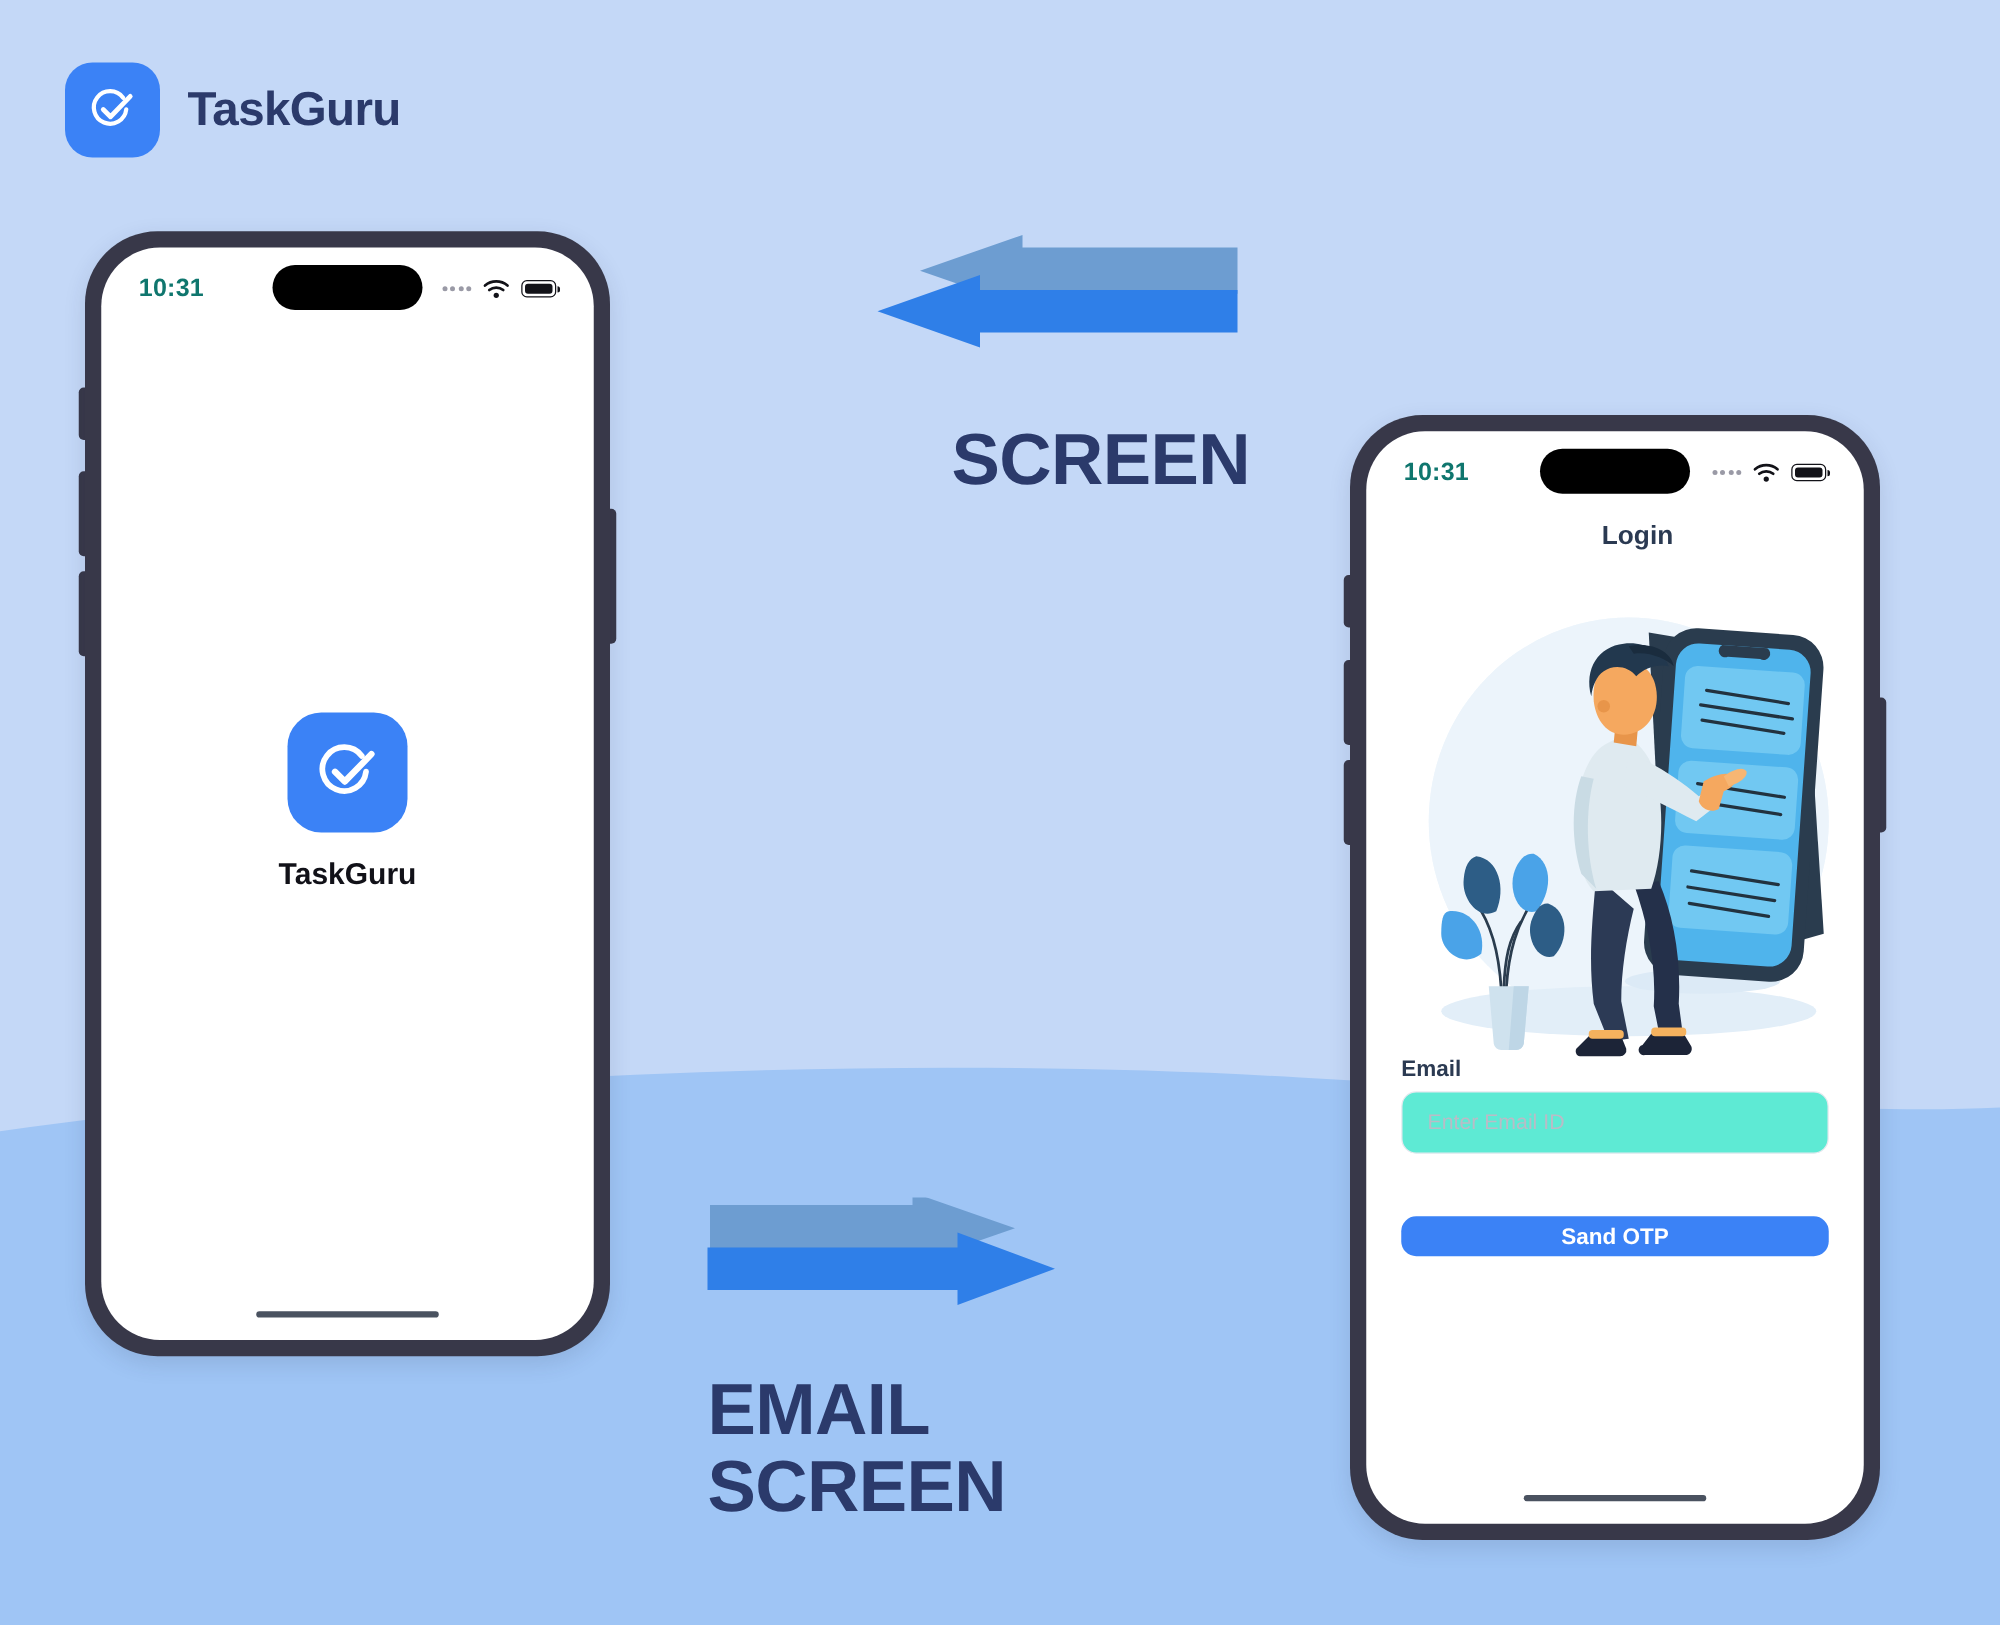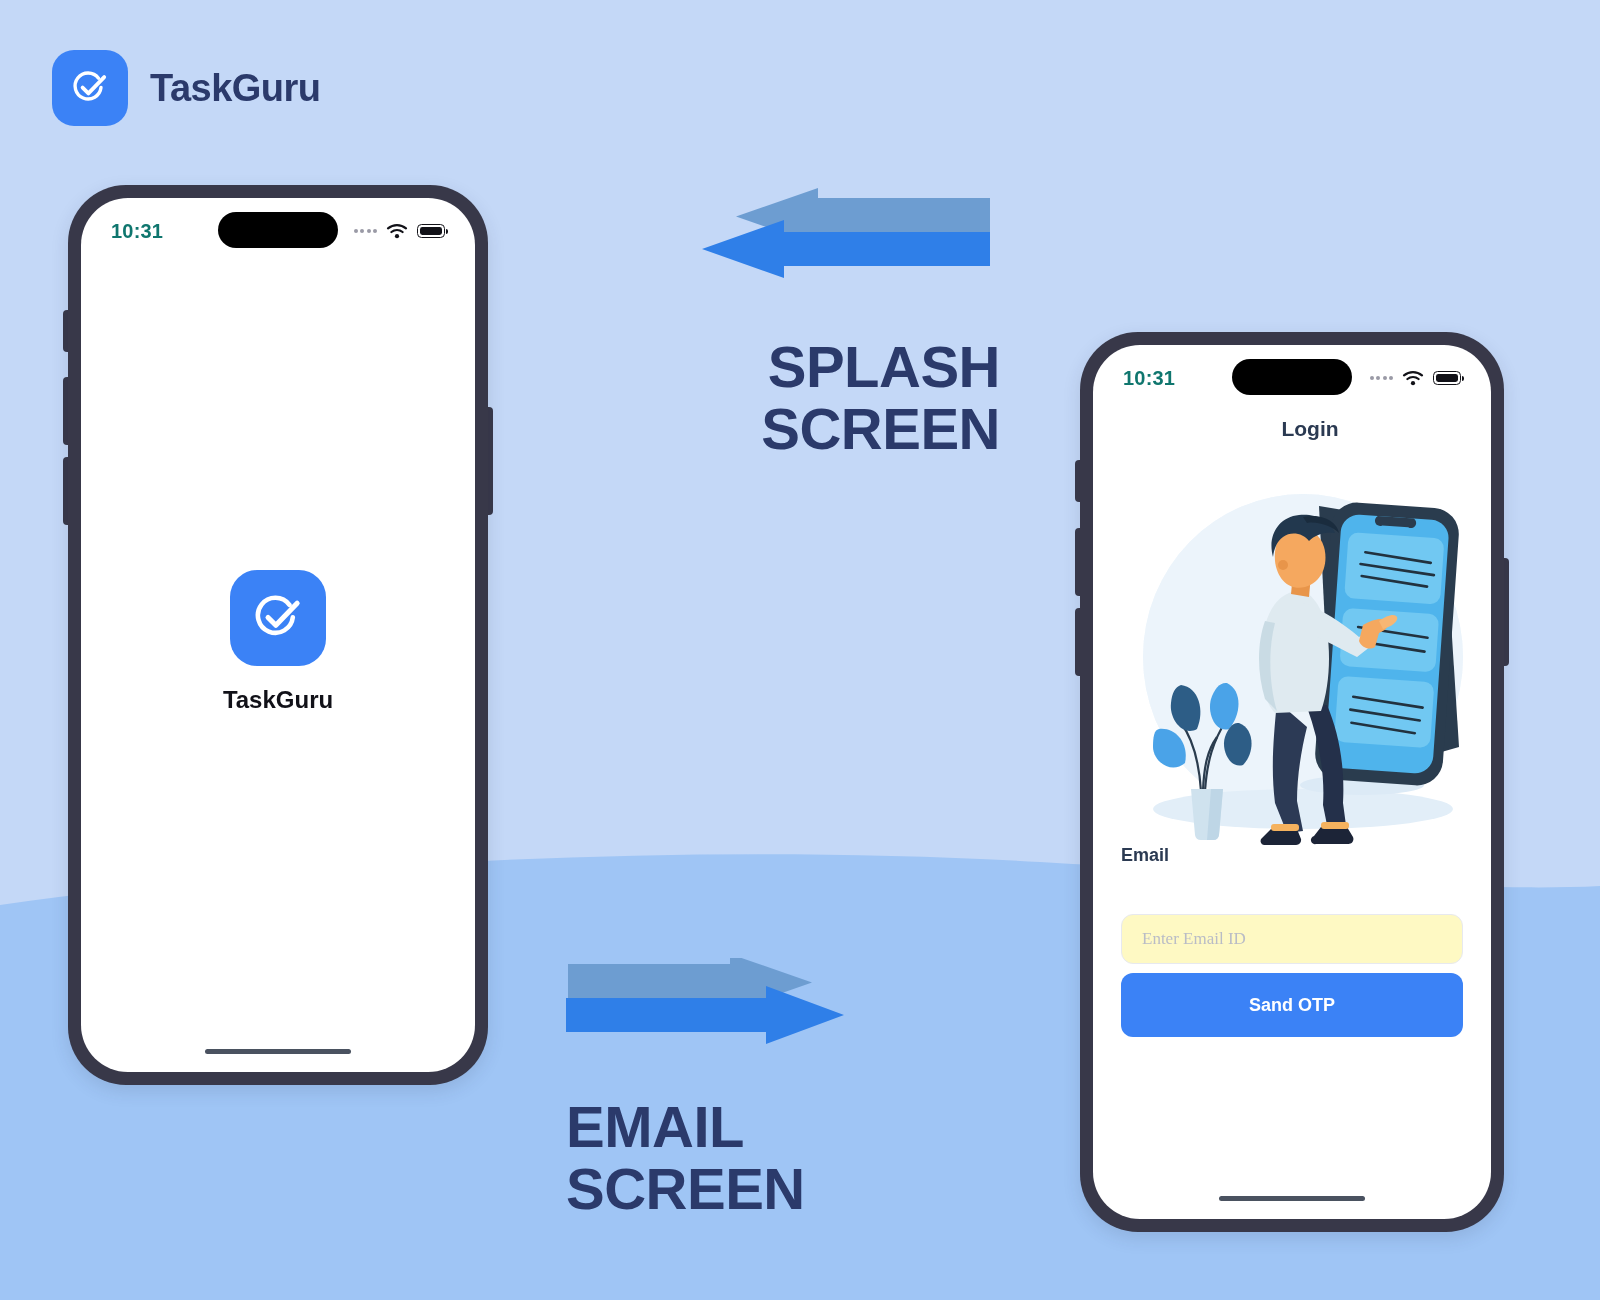--- a/index.html
+++ b/index.html
@@ -52,24 +52,23 @@
   
   #splash-center { position:absolute; left:0; right:0; display:flex; flex-direction:column; align-items:center; }
   .app-tile { width:96px; height:96px; border-radius:27px; background:#3b82f6; display:flex; align-items:center; justify-content:center; }
   #splash-label { margin-top:20px; font-size:24px; font-weight:bold; color:#111118; }
 
   
   #login-title { position:absolute; left:0; right:0; text-align:center; font-size:21px; font-weight:bold; color:#2b3a52; }
   #illus { position:absolute; }
   .field-label { position:absolute; font-size:18px; font-weight:bold; color:#2b3a52; }
   .email-input {
-    position:absolute; background:#fef9c3; border:1.4px solid #e7e9ef; border-radius:12px;
+    position:absolute; background:#5eead4; border:1.4px solid #e7e9ef; border-radius:12px;
     font-size:17px; color:#2b3a52; padding:0 20px; outline:none;
-    font-family:Liberation Serif, serif;
-    margin-top:41px;
+    font-family:Liberation Sans, sans-serif;
   }
   .email-input::placeholder { color:#b9bcc6; }
   .otp-btn {
     position:absolute; background:#3b82f6; color:#fff; border:none; border-radius:12px;
     font-size:18px; font-weight:bold; cursor:pointer;
     font-family:"Liberation Sans", sans-serif;
   }
 
   
   .anno { position:absolute; z-index:5; }
@@ -243,33 +242,32 @@
 
         <path d="M166 96 C160 74 172 56 192 54 C208 52 224 60 228 72 C218 70 208 74 202 80 C196 72 184 70 176 76 C170 80 167 88 166 96 Z" fill="#22384e"></path>
         <path d="M196 56 C214 52 230 60 232 72 C226 66 212 60 200 62 Z" fill="#1a2c3e"></path>
       </g>
     </svg>
 
     <div class="field-label" style="left:28px; top:500px;">Email</div>
 
     <input class="email-input" type="text" style="left: 28px; top: 528px; width: 342px; height: 50px;" placeholder="Enter Email ID">
 
-    <button class="otp-btn" style="left:28px; top:628px; width:342px; height:64px;">Sand OTP</button>
+    <button class="otp-btn" style="left:28px; top:628px; width:342px; height:32px;">Sand OTP</button>
 
     <div class="home-ind" style="bottom:18px; width:146px;"></div>
   </div>
 </div>
 
 <div class="anno" style="left:700px; top:186px; width:310px;">
   <svg width="300" height="110" viewBox="0 0 300 110">
     <path d="M118 12 L118 2 L36 30.5 L118 59 L118 49 L290 49 L290 12 Z" fill="#6d9dd1"></path>
     <path d="M84 76 L84 64 L2 93 L84 122 L84 110 L290 110 L290 76 Z" transform="translate(0,-30)" fill="#2f7fe8"></path>
   </svg>
   <div class="anno-text ta-right" style="margin-top:36px; width:300px;">
-    <div>SPLASH</div>
     <div>SCREEN</div>
   </div>
 </div>
 
 <div class="anno" style="left:566px; top:958px; width:300px;">
   <svg width="290" height="100" viewBox="0 0 290 100">
     <path d="M164 6 L164 -4 L246 24.5 L164 53 L164 43 L2 43 L2 6 Z" fill="#6d9dd1"></path>
     <path d="M212 62 L212 50 L290 79 L212 108 L212 96 L2 96 L2 62 Z" transform="translate(-12,-22)" fill="#2f7fe8"></path>
   </svg>
   <div class="anno-text ta-left" style="margin-top:34px; width:300px;">

